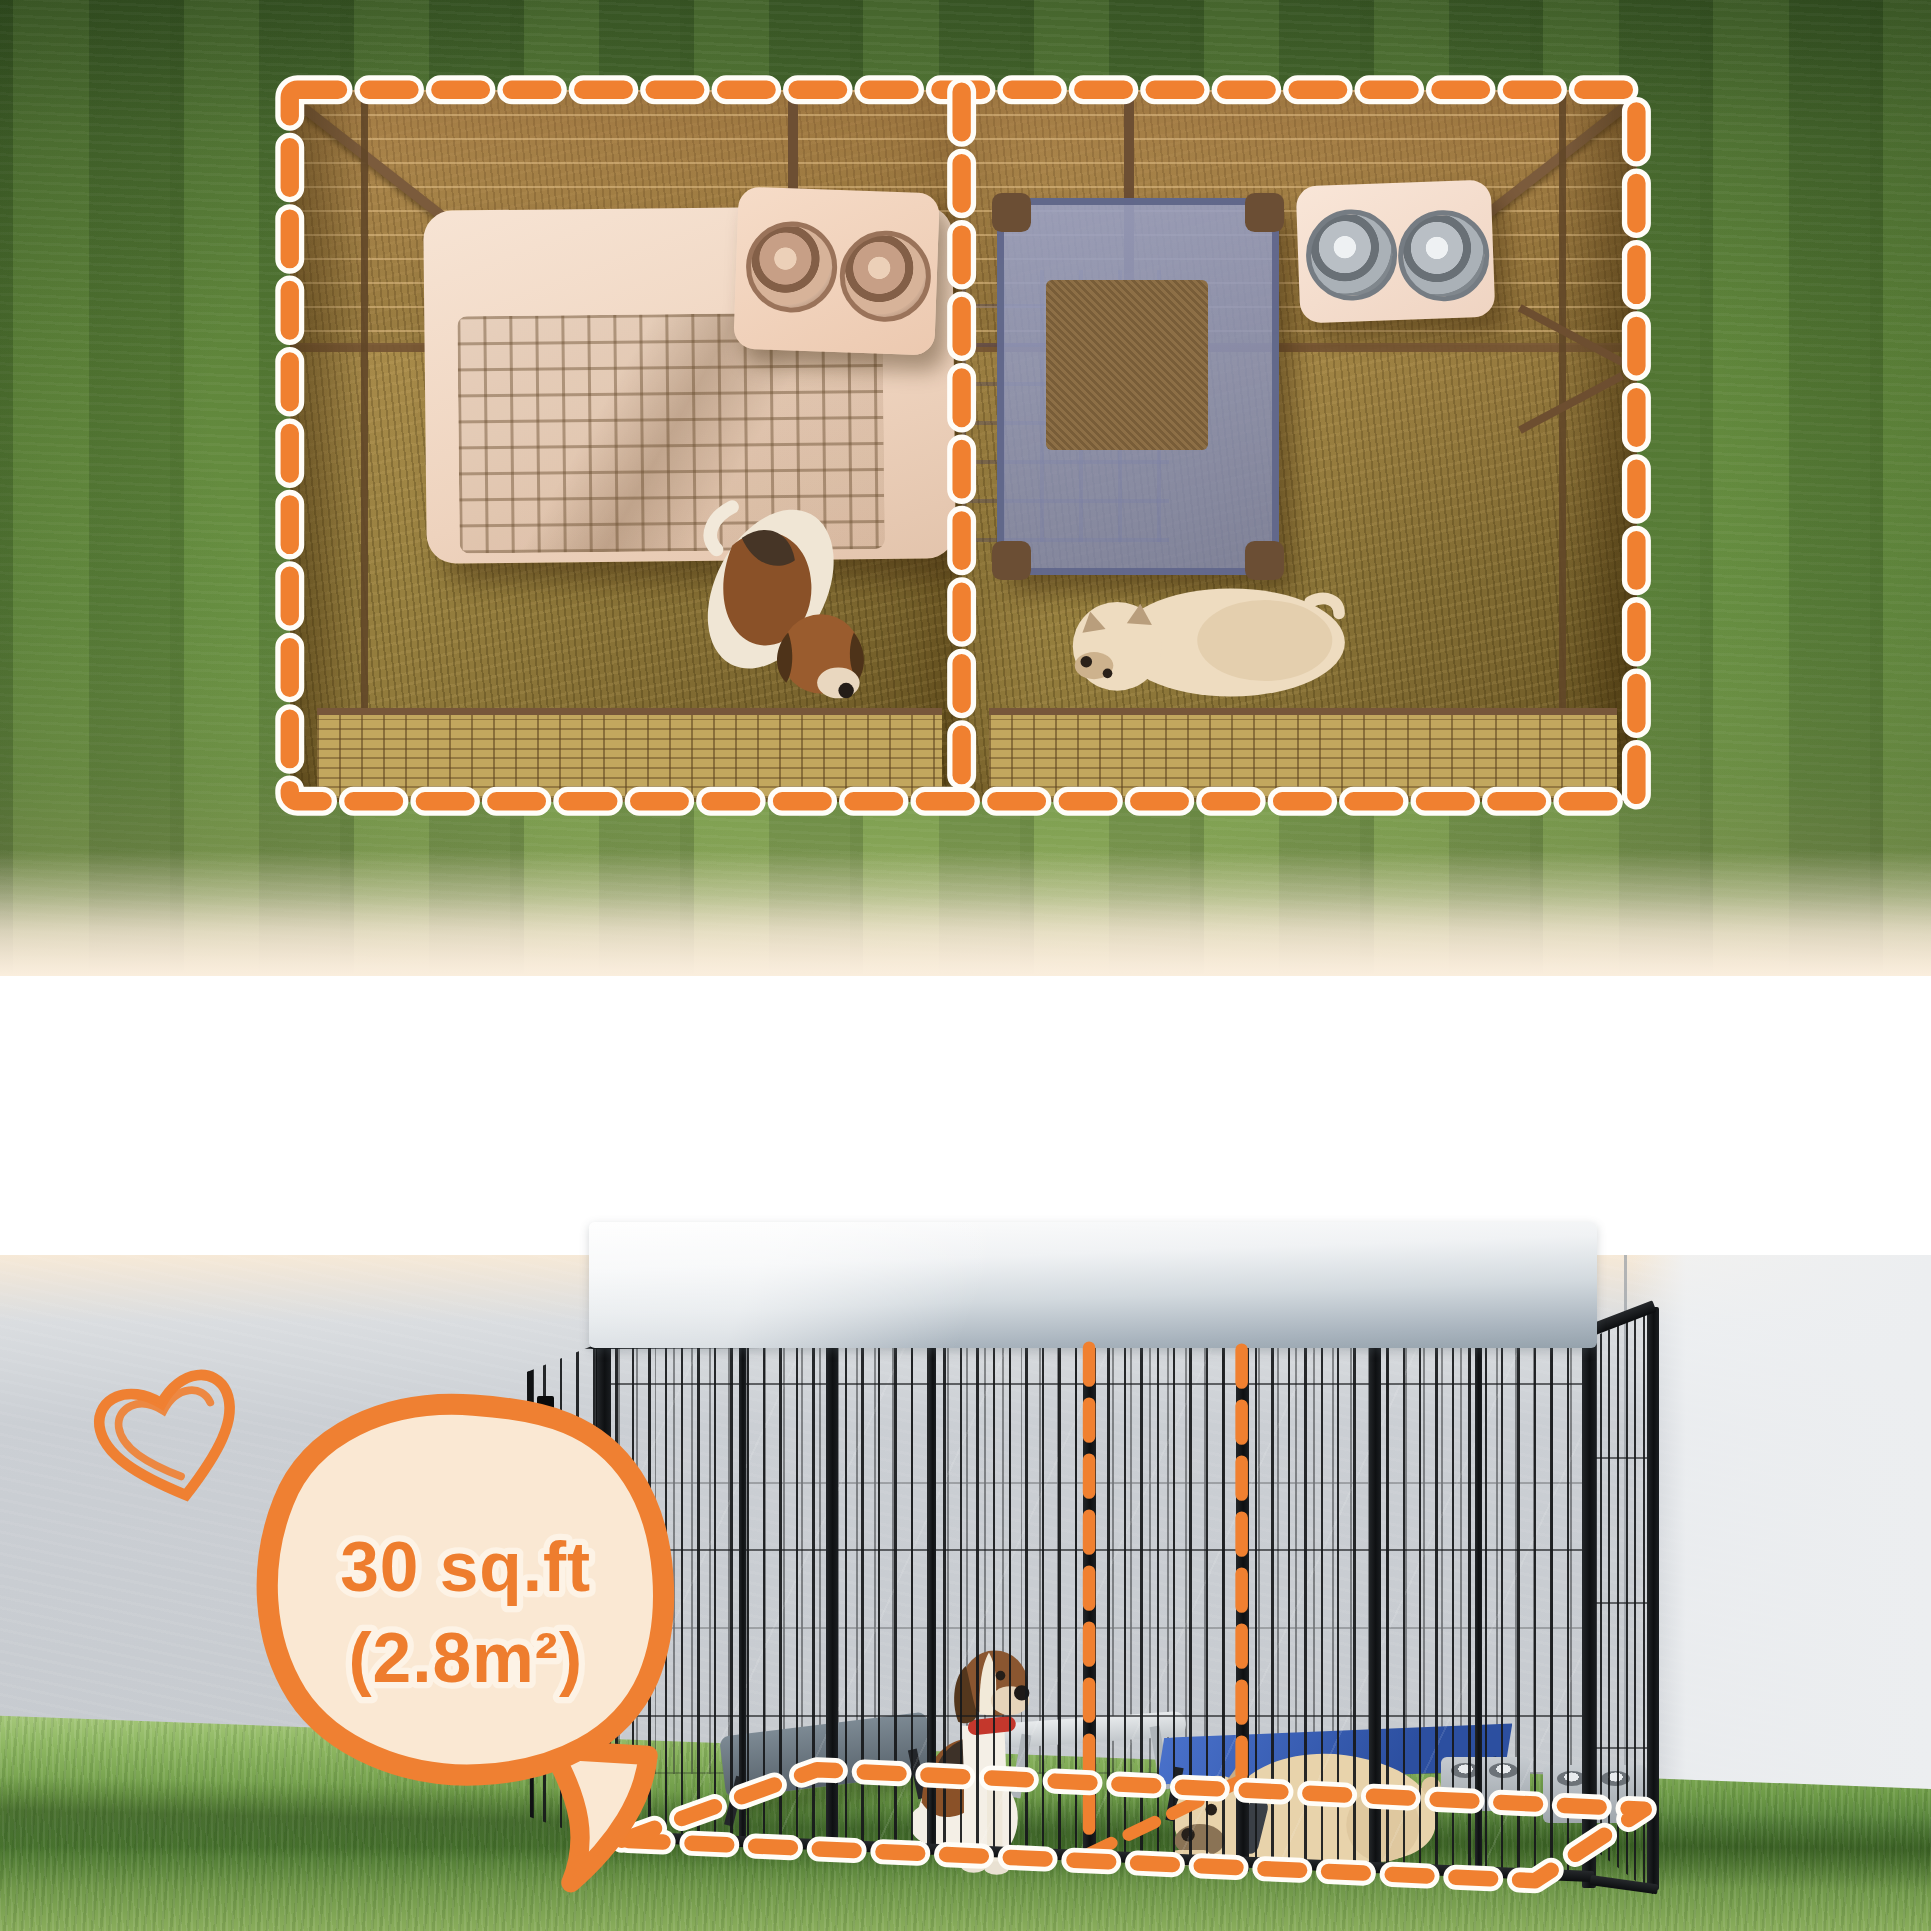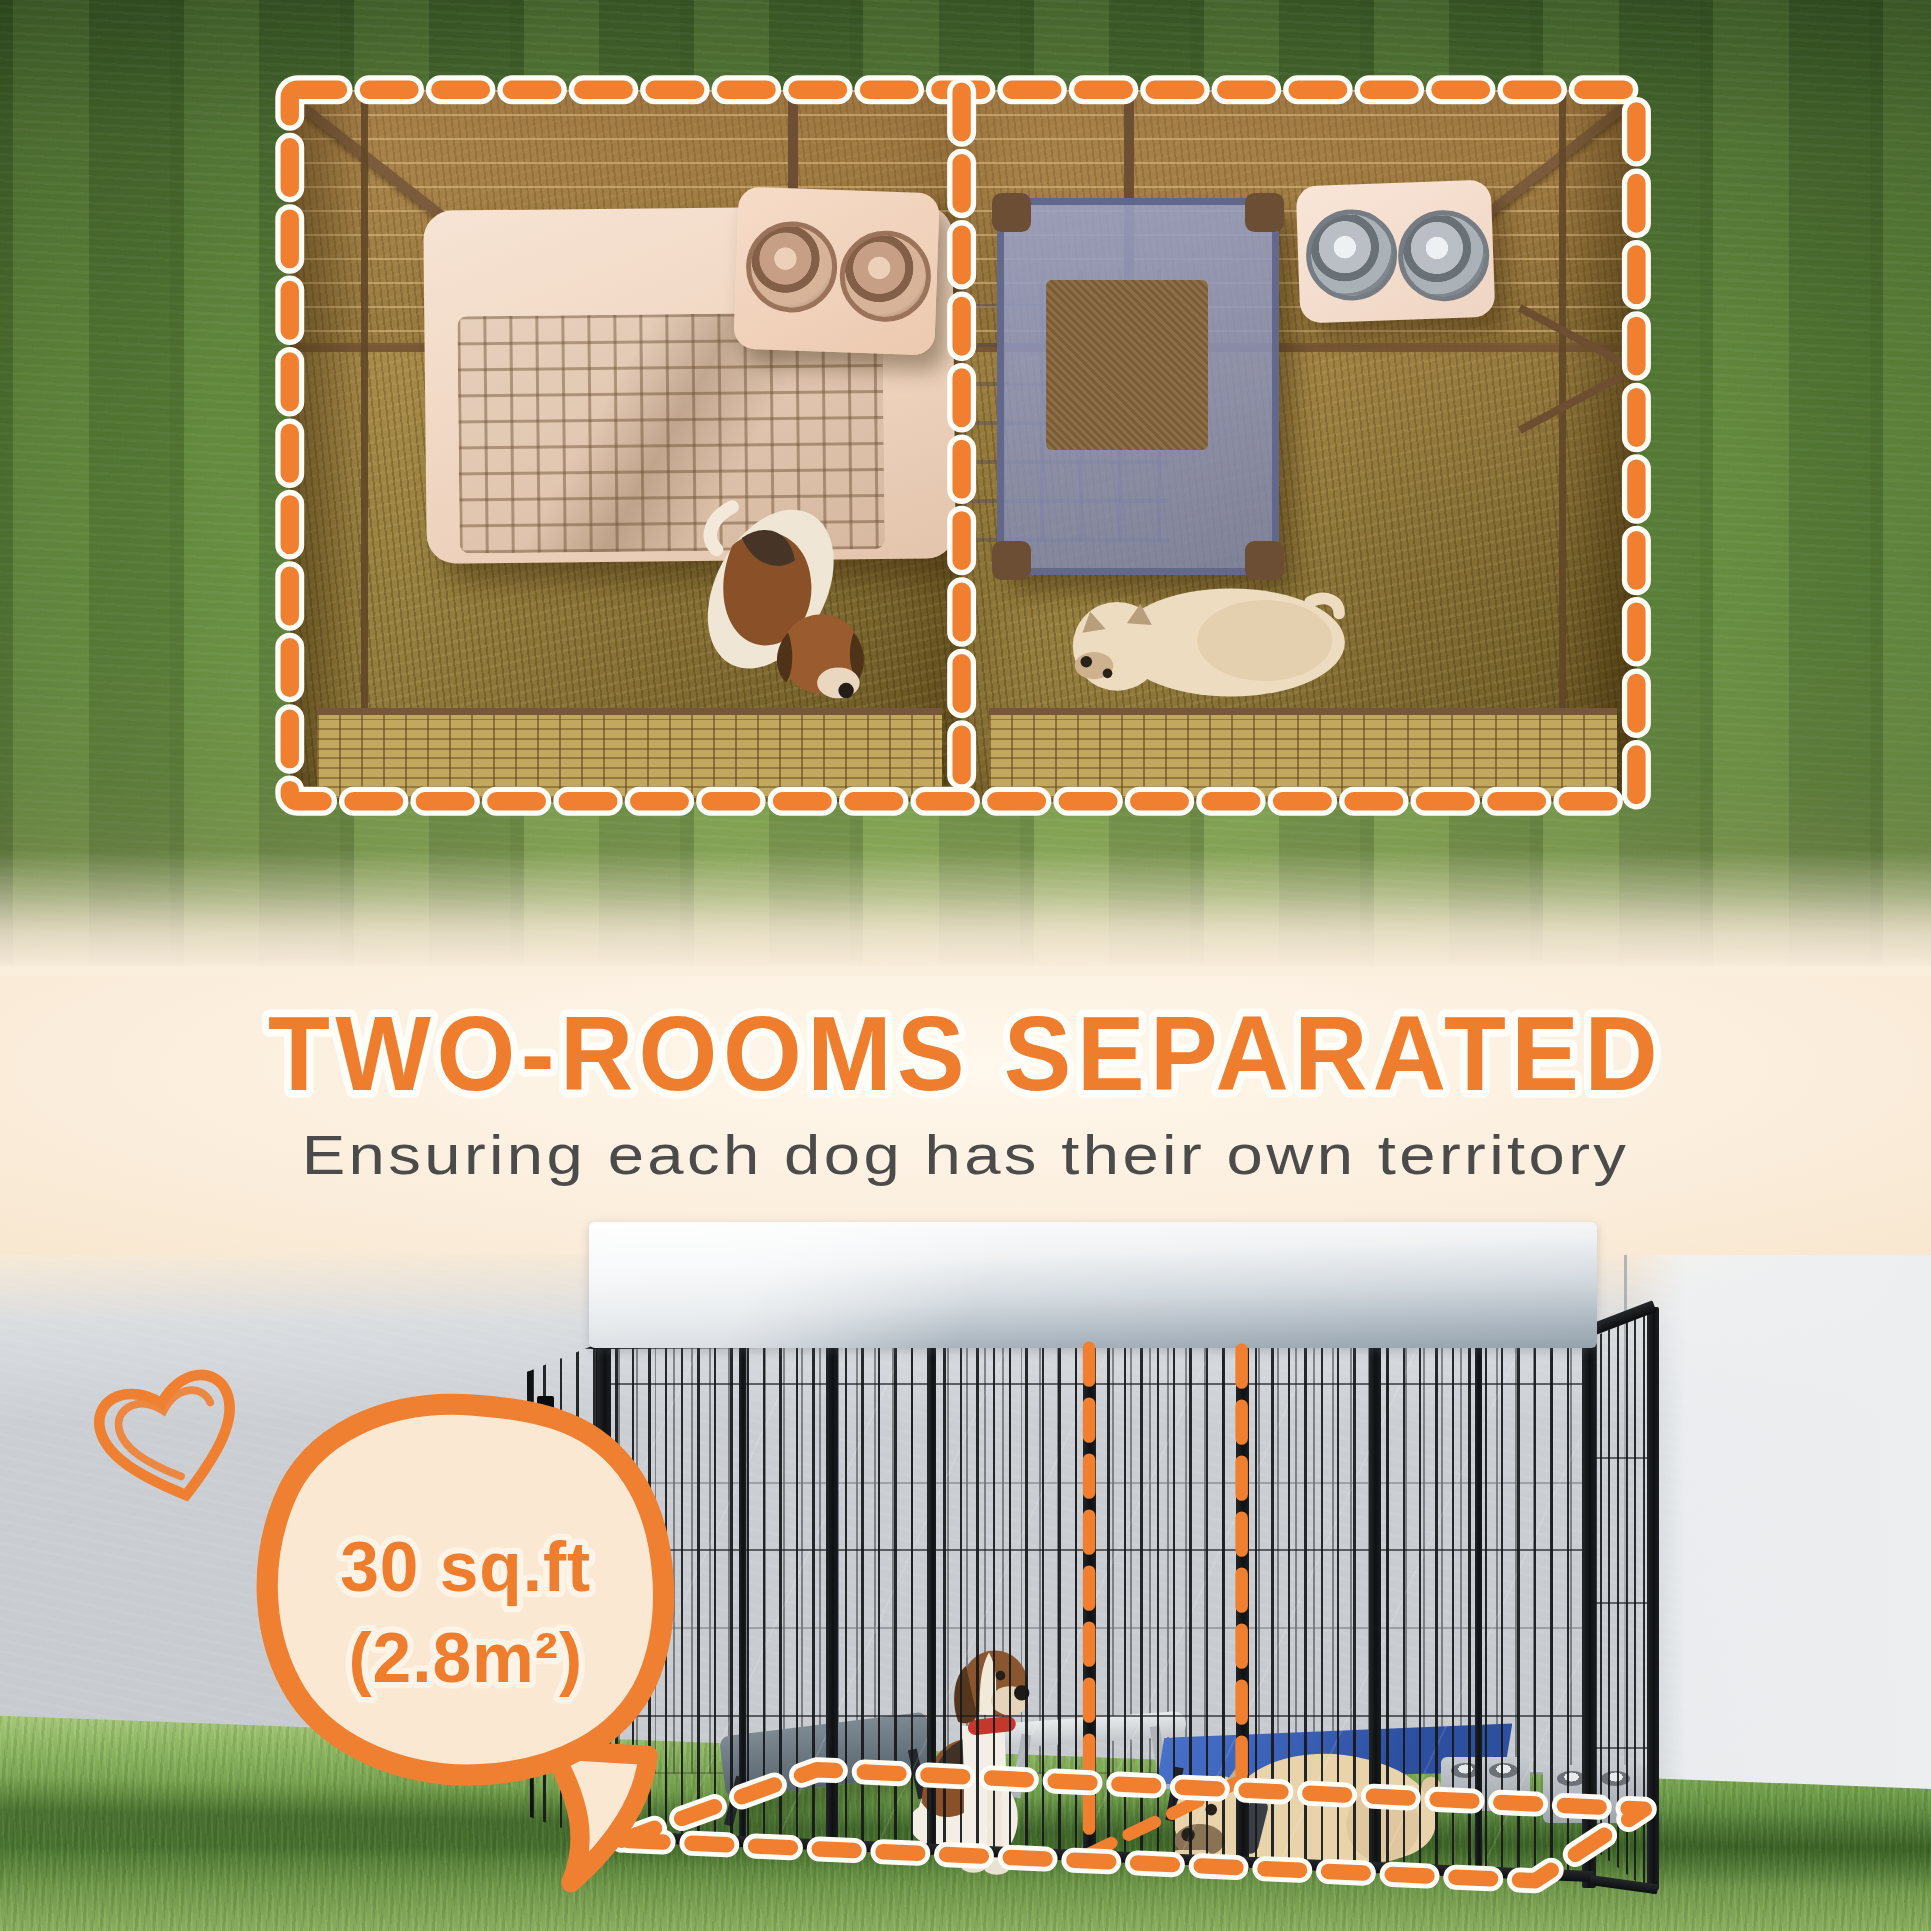--- a/index.html
+++ b/index.html
@@ -229,26 +229,20 @@
         <rect x="300" y="93" width="1395" height="737" rx="8" stroke="#fffdf8" stroke-width="30" stroke-dasharray="42 32"></rect>
         <rect x="300" y="93" width="1395" height="737" rx="8" stroke="#F08030" stroke-width="19" stroke-dasharray="42 32"></rect>
         <path d="M 996 95 V 828" stroke="#fffdf8" stroke-width="30" stroke-dasharray="42 32"></path>
         <path d="M 996 95 V 828" stroke="#F08030" stroke-width="19" stroke-dasharray="42 32"></path>
       </g>
     </svg>
 
     <div class="abs fade-cream"></div>
   </section>
 
-  <section class="headline-band">
-    <svg class="abs headline-svg" viewBox="0 0 2000 300">
-      <text class="title-text" x="1000" y="128" text-anchor="middle" textLength="1445" lengthAdjust="spacingAndGlyphs">TWO-ROOMS SEPARATED</text>
-      <text class="subtitle-text" x="1000" y="215" text-anchor="middle" textLength="1375" lengthAdjust="spacingAndGlyphs">Ensuring each dog has their own territory</text>
-    </svg>
-  </section>
 
   <section class="product-photo">
     <div class="abs wall"></div>
     <div class="abs wall-bright"></div>
     <div class="abs wall-corner"></div>
     <div class="abs grass-bottom"></div>
     <div class="abs grass-shadow"></div>
 
     <div class="abs back-mesh"></div>
 

